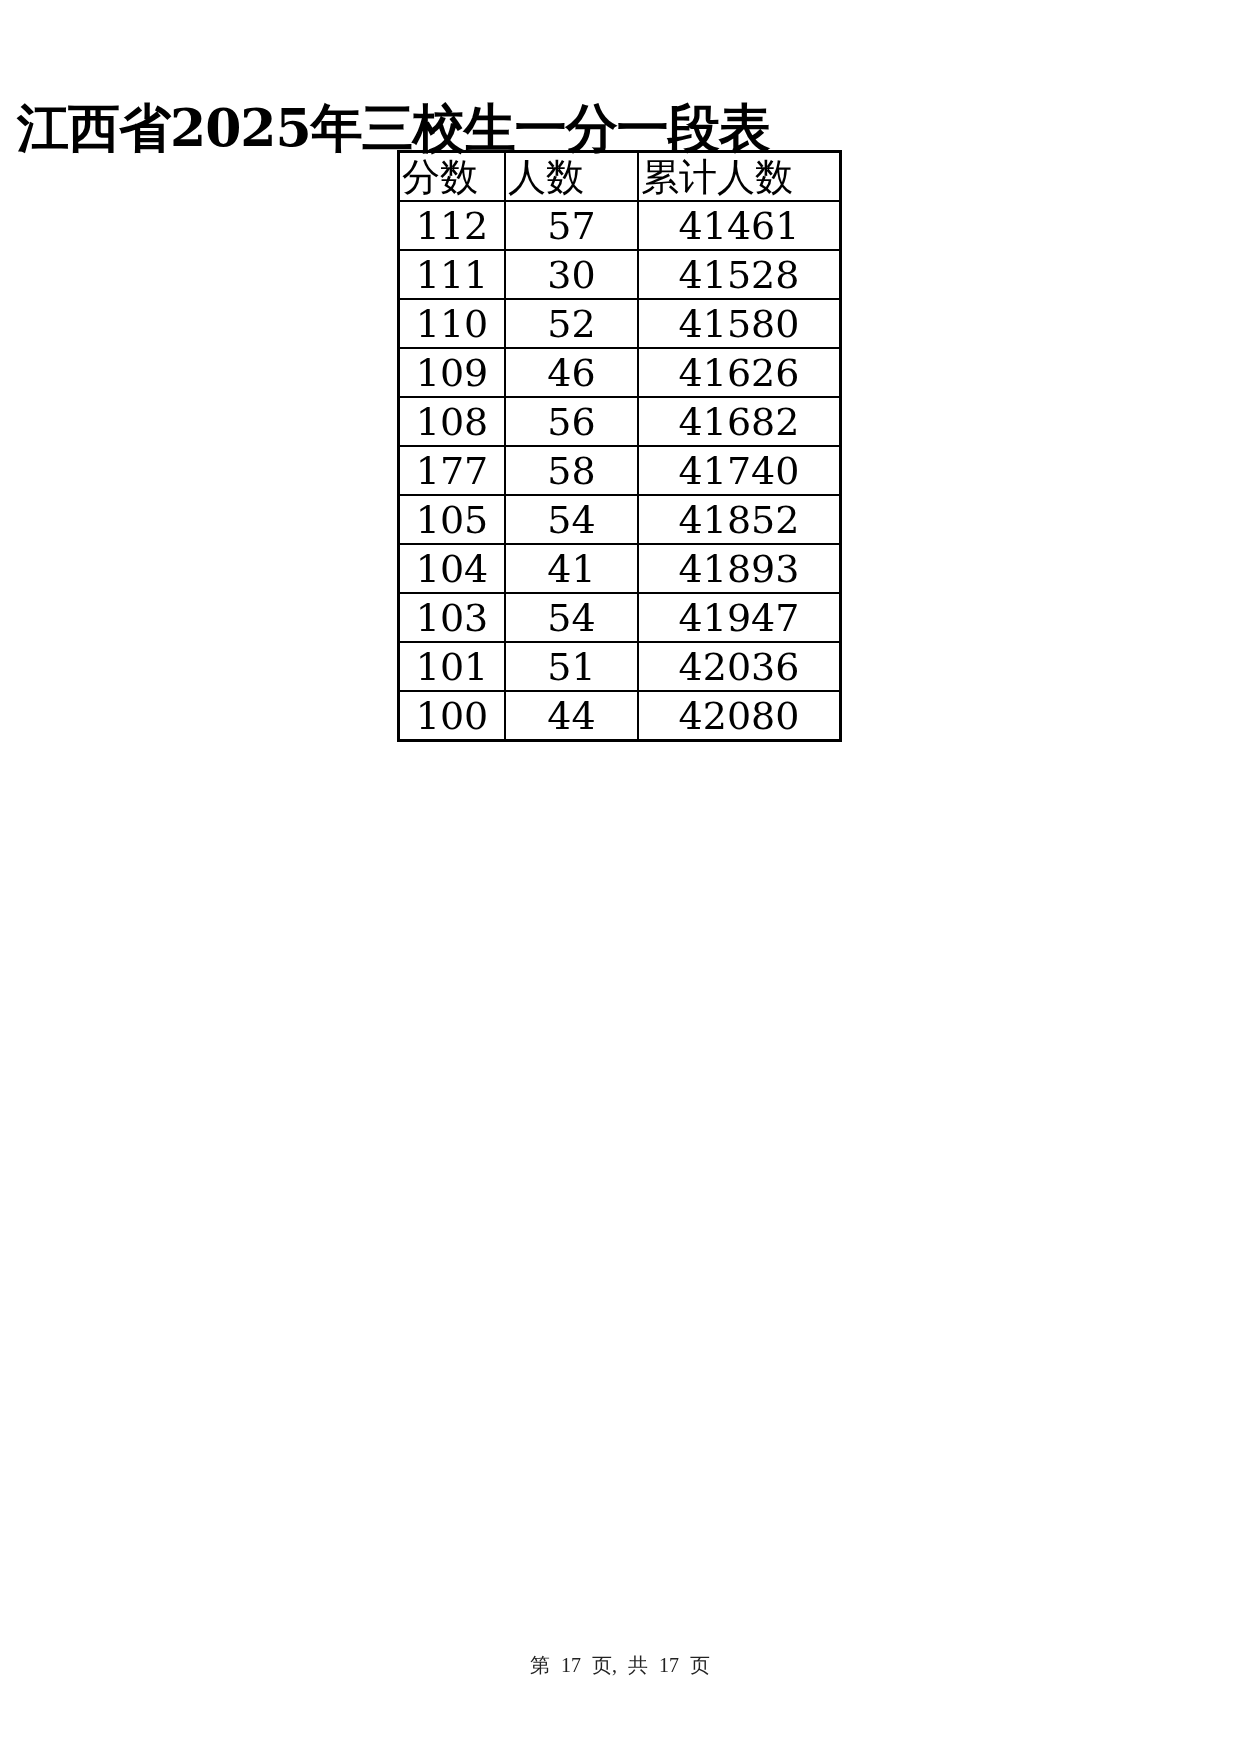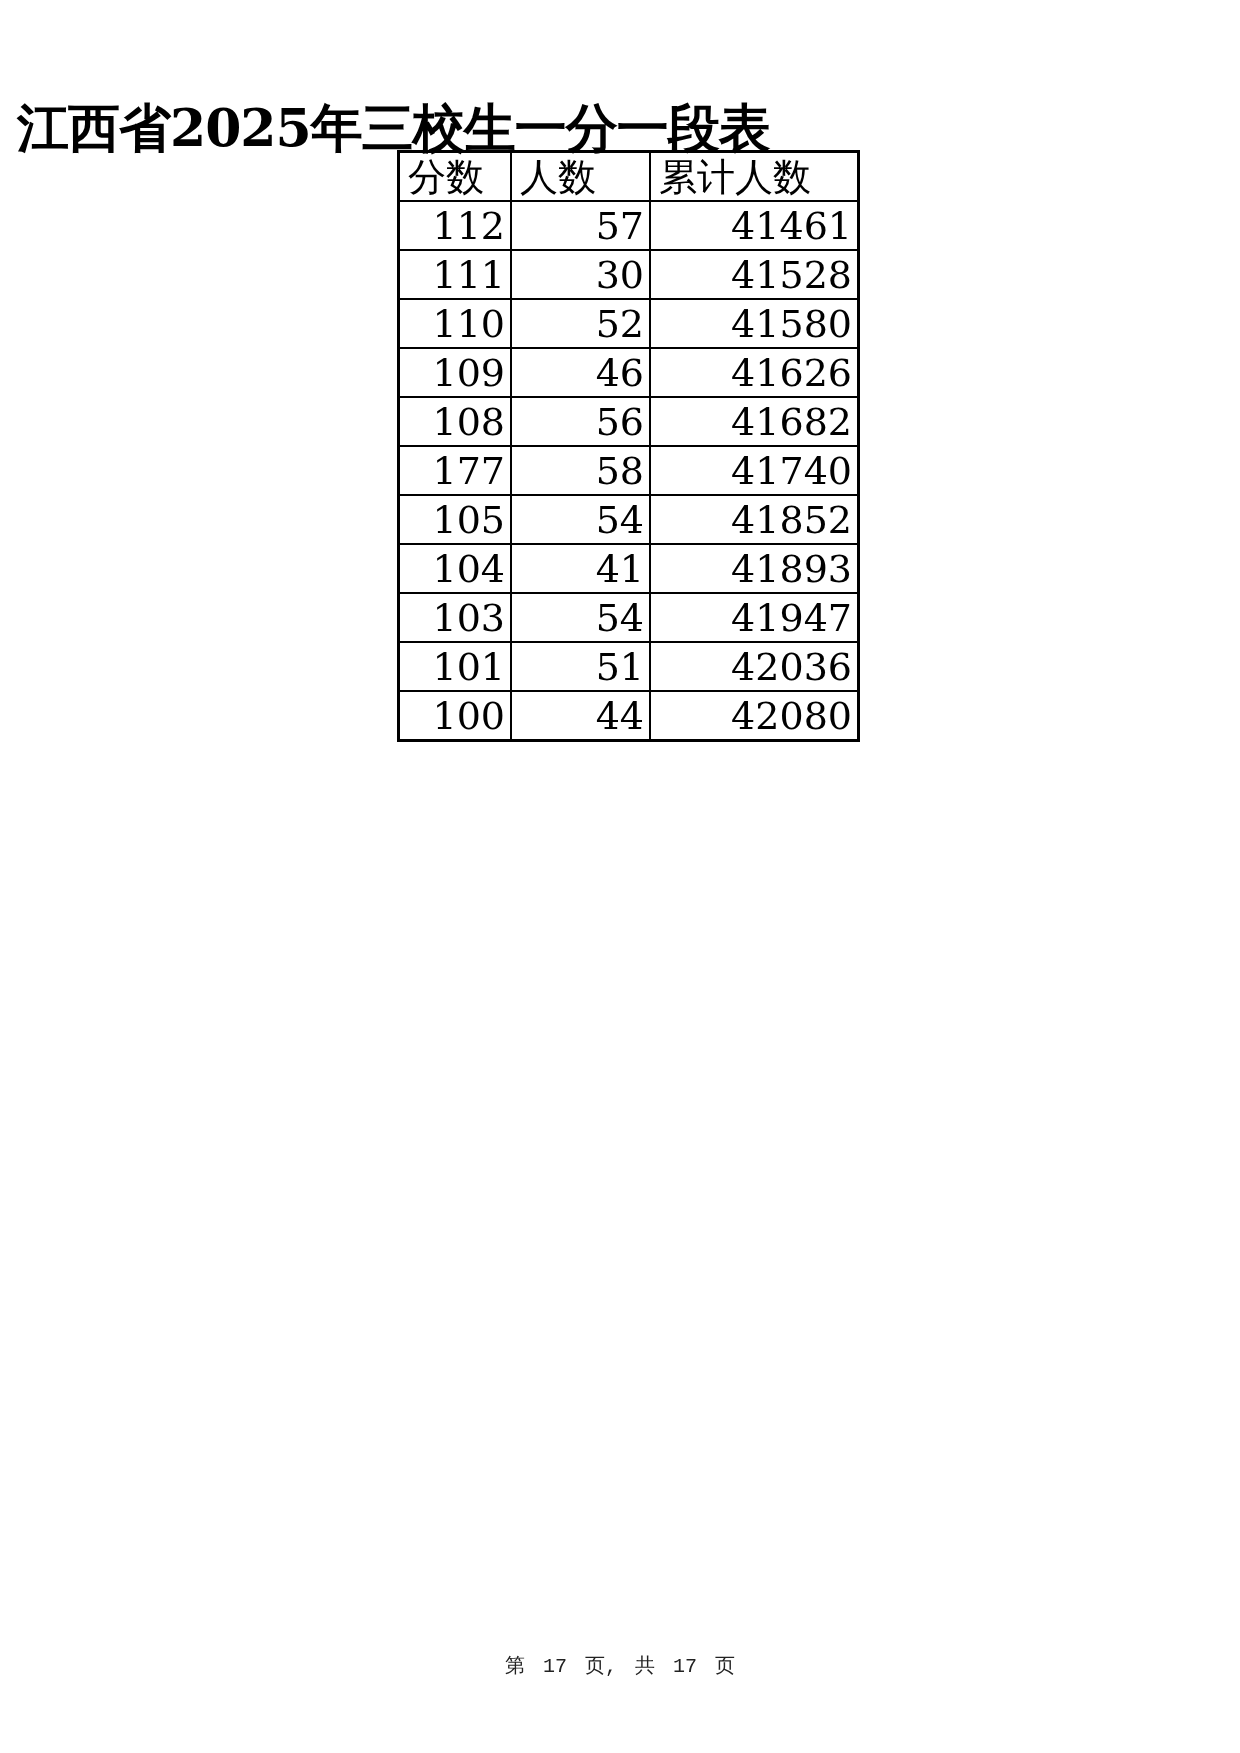--- a/index.html
+++ b/index.html
@@ -6,25 +6,25 @@
     body { width: 1240px; height: 1753px; position: relative; overflow: hidden;
            font-family: "DejaVu Serif", "Liberation Serif", serif; color: #000; }
     .title { position: absolute; left: 17px; width: 1048px; top: 92px; text-align: left;
              font-family: "DejaVu Serif", serif; font-weight: bold; font-size: 52px;
              line-height: 72px; letter-spacing: -1px; }
     table.score { position: absolute; left: 397px; top: 150px; border-collapse: collapse;
                   border: 3px solid #000; }
     table.score th, table.score td { border: 2px solid #000; height: 47px; padding: 0 5px;
                   font-family: "DejaVu Serif", serif; font-weight: normal; font-size: 38px;
                   line-height: 46px; white-space: nowrap; }
-    table.score th { text-align: left; padding-left: 8px; }
-    table.score td { text-align: right; border-radius: 13px; }
+    table.score th { text-align: left; padding-left: 2px; }
+    table.score td { text-align: center; border-radius: 13px; }
     .c1 { width: 97px; } .c2 { width: 124px; } .c3 { width: 193px; }
     .footer { position: absolute; left: 0; width: 1240px; top: 1652px; text-align: center;
-              font-family: Liberation Mono, monospace; font-size: 20px; color: #222; word-spacing: 6px; }
+              font-family: Liberation Serif, serif; font-size: 20px; color: #222; word-spacing: 6px; }
   </style>
 </head>
 <body>
 
 <div class="title">江西省2025年三校生一分一段表</div>
 
 <table class="score">
   <thead>
     <tr>
       <th class="c1">分数</th>

